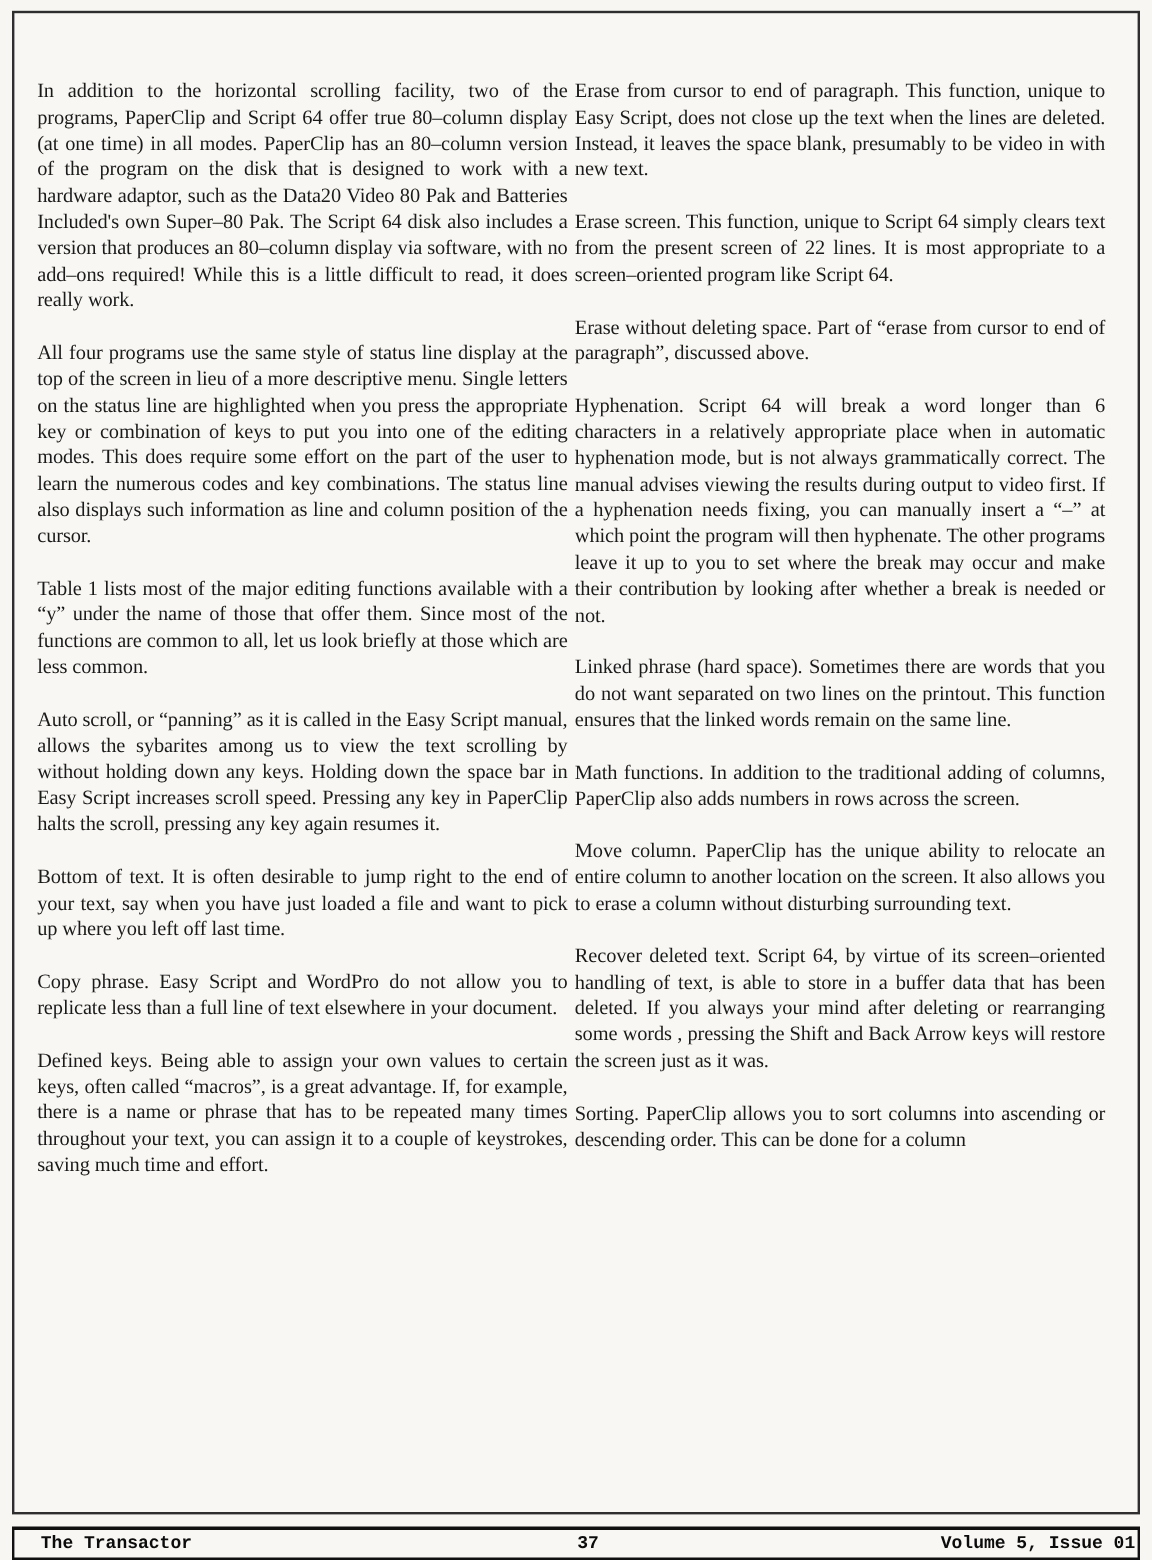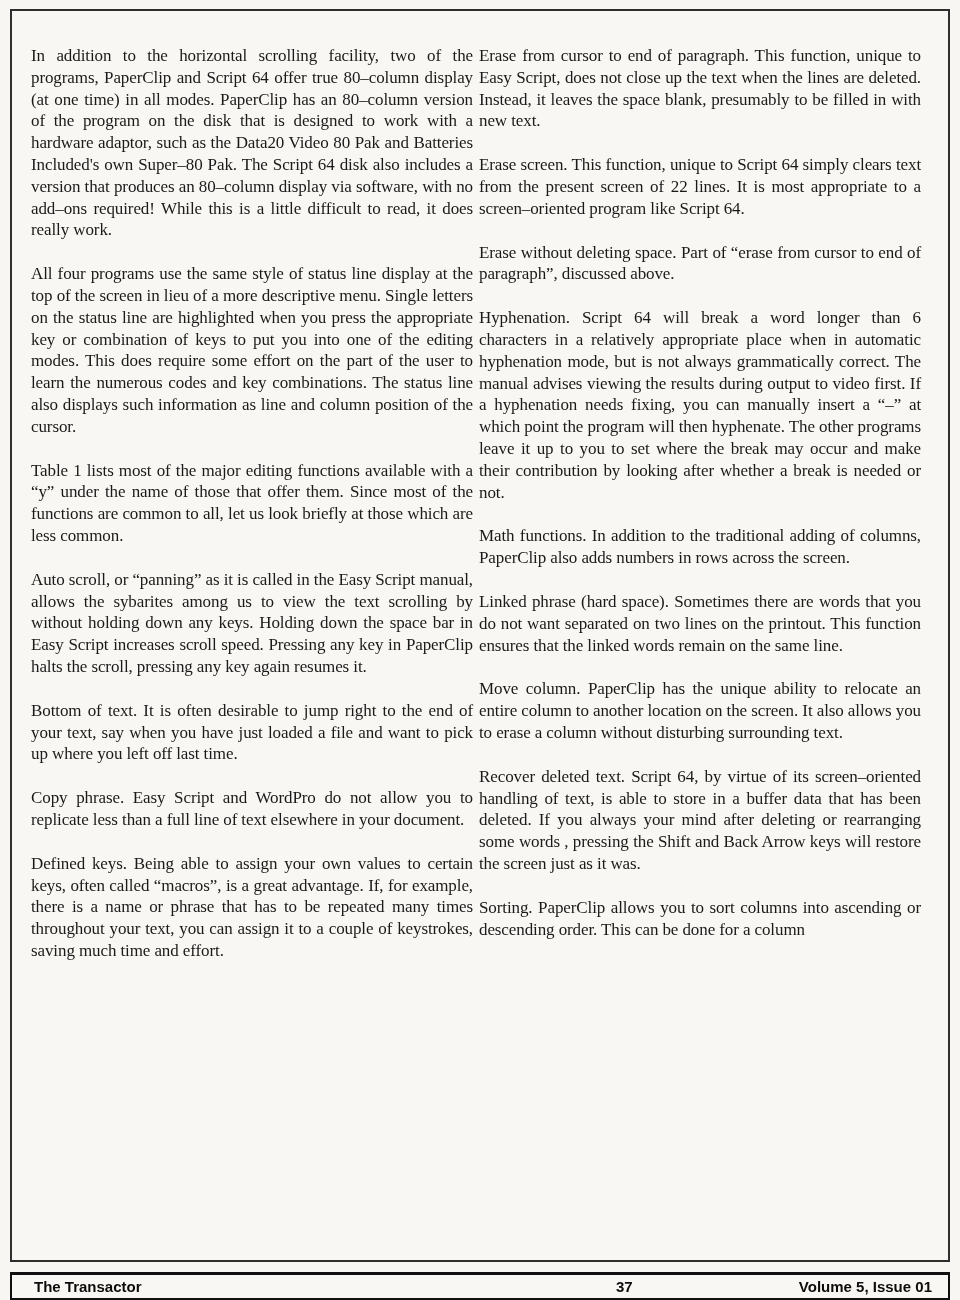--- a/index.html
+++ b/index.html
@@ -18,20 +18,21 @@
     left: 10px; top: 9px;
     width: 940px; height: 1253px;
     border: 2px solid #2e2e2e;
     box-sizing: border-box;
     background: #f8f7f3;
   }
   .columns {
     display: flex;
     gap: 6px;
     padding: 34px 17px 0 19px;
+    margin-top: 20px;
   }
   .col {
     width: 442px;
     font-family: "Liberation Serif", "DejaVu Serif", serif;
     font-size: 17px;
     line-height: 21.8px;
     color: #1a1a1a;
     text-align: justify;
     letter-spacing: -0.1px;
   }
@@ -39,54 +40,54 @@
   .footer-band {
     position: absolute;
     left: 10px; top: 1272px;
     width: 940px; height: 28px;
     box-sizing: border-box;
     border: 2px solid #101010;
     border-top-width: 3px;
     background: #f8f7f3;
     display: flex;
     align-items: center;
-    font-family: Liberation Sans, sans-serif;
+    font-family: Liberation Mono, monospace;
     font-weight: bold;
     font-size: 15px;
     color: #0c0c0c;
   }
   .footer-left  { flex: 1; text-align: left;  padding-left: 22px; }
-  .footer-center{ flex: 1; text-align: right; }
-  .footer-right { flex: 1; text-align: right; padding-right: 16px; }
+  .footer-center{ flex: 1; text-align: center; }
+  .footer-right { flex: 1; text-align: right; padding-right: 2px; }
 </style>
 </head>
 <body>
 
 <div class="page">
 
   <div class="page-border">
     <div class="columns">
 
       <div class="col">
         <p>In addition to the horizontal scrolling facility, two of the programs, PaperClip and Script 64 offer true 80–column display (at one time) in all modes. PaperClip has an 80–column version of the program on the disk that is designed to work with a hardware adaptor, such as the Data20 Video 80 Pak and Batteries Included's own Super–80 Pak. The Script 64 disk also includes a version that produces an 80–column display via software, with no add–ons required! While this is a little difficult to read, it does really work.</p>
         <p>All four programs use the same style of status line display at the top of the screen in lieu of a more descriptive menu. Single letters on the status line are highlighted when you press the appropriate key or combination of keys to put you into one of the editing modes. This does require some effort on the part of the user to learn the numerous codes and key combinations. The status line also displays such information as line and column position of the cursor.</p>
         <p>Table 1 lists most of the major editing functions available with a “y” under the name of those that offer them. Since most of the functions are common to all, let us look briefly at those which are less common.</p>
         <p>Auto scroll, or “panning” as it is called in the Easy Script manual, allows the sybarites among us to view the text scrolling by without holding down any keys. Holding down the space bar in Easy Script increases scroll speed. Pressing any key in PaperClip halts the scroll, pressing any key again resumes it.</p>
         <p>Bottom of text. It is often desirable to jump right to the end of your text, say when you have just loaded a file and want to pick up where you left off last time.</p>
         <p>Copy phrase. Easy Script and WordPro do not allow you to replicate less than a full line of text elsewhere in your document.</p>
         <p>Defined keys. Being able to assign your own values to certain keys, often called “macros”, is a great advantage. If, for example, there is a name or phrase that has to be repeated many times throughout your text, you can assign it to a couple of keystrokes, saving much time and effort.</p>
       </div>
 
       <div class="col">
-        <p>Erase from cursor to end of paragraph. This function, unique to Easy Script, does not close up the text when the lines are deleted. Instead, it leaves the space blank, presumably to be filled in with new text.</p>
+        <p>Erase from cursor to end of paragraph. This function, unique to Easy Script, does not close up the text when the lines are deleted. Instead, it leaves the space blank, presumably to be video in with new text.</p>
         <p>Erase screen. This function, unique to Script 64 simply clears text from the present screen of 22 lines. It is most appropriate to a screen–oriented program like Script 64.</p>
         <p>Erase without deleting space. Part of “erase from cursor to end of paragraph”, discussed above.</p>
         <p>Hyphenation. Script 64 will break a word longer than 6 characters in a relatively appropriate place when in automatic hyphenation mode, but is not always grammatically correct. The manual advises viewing the results during output to video first. If a hyphenation needs fixing, you can manually insert a “–” at which point the program will then hyphenate. The other programs leave it up to you to set where the break may occur and make their contribution by looking after whether a break is needed or not.</p>
+        <p>Linked phrase (hard space). Sometimes there are words that you do not want separated on two lines on the printout. This function ensures that the linked words remain on the same line.</p>
         <p>Math functions. In addition to the traditional adding of columns, PaperClip also adds numbers in rows across the screen.</p>
-        <p>Linked phrase (hard space). Sometimes there are words that you do not want separated on two lines on the printout. This function ensures that the linked words remain on the same line.</p>
         <p>Move column. PaperClip has the unique ability to relocate an entire column to another location on the screen. It also allows you to erase a column without disturbing surrounding text.</p>
         <p>Recover deleted text. Script 64, by virtue of its screen–oriented handling of text, is able to store in a buffer data that has been deleted. If you always your mind after deleting or rearranging some words , pressing the Shift and Back Arrow keys will restore the screen just as it was.</p>
         <p>Sorting. PaperClip allows you to sort columns into ascending or descending order. This can be done for a column</p>
       </div>
 
     </div>
   </div>
 
   <div class="footer-band">
     <span class="footer-left">The Transactor</span>

